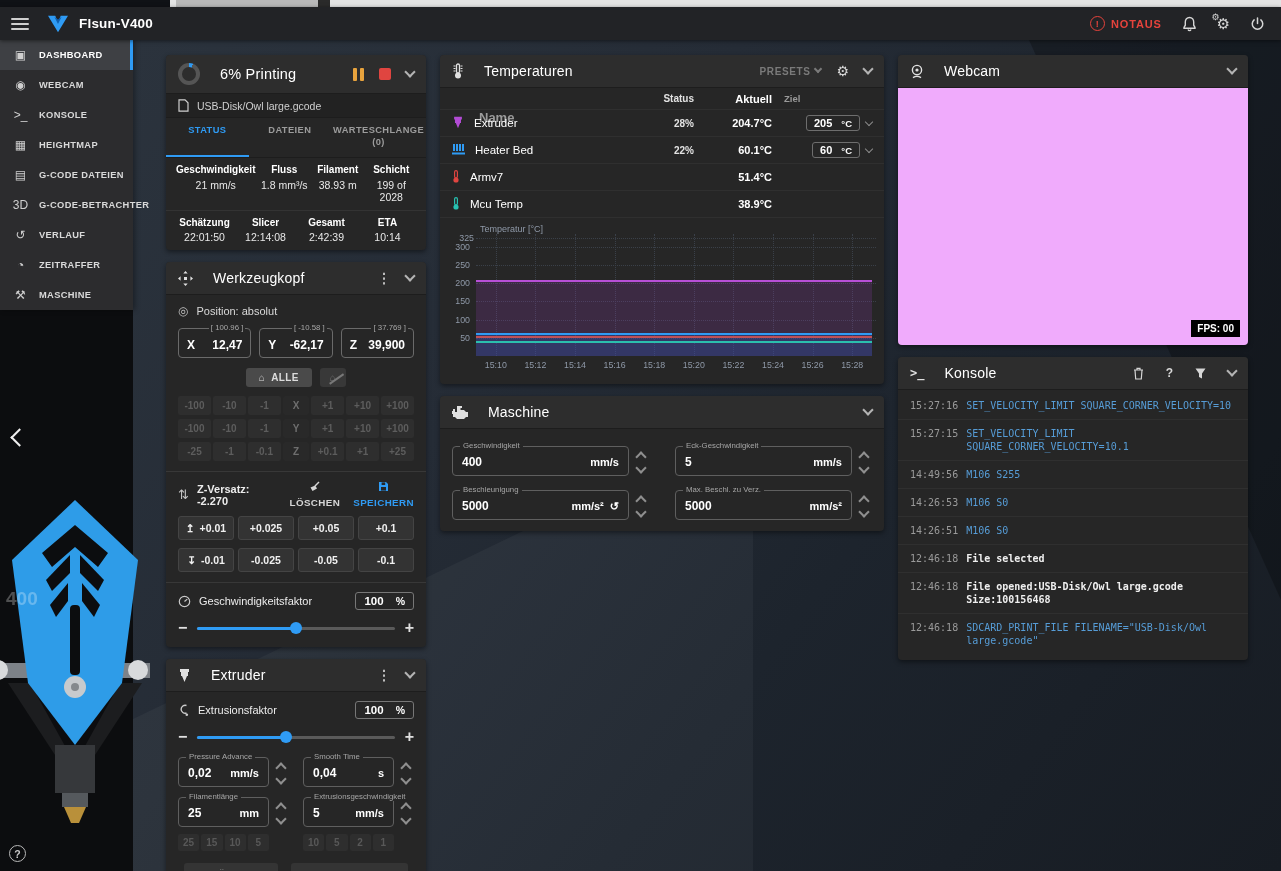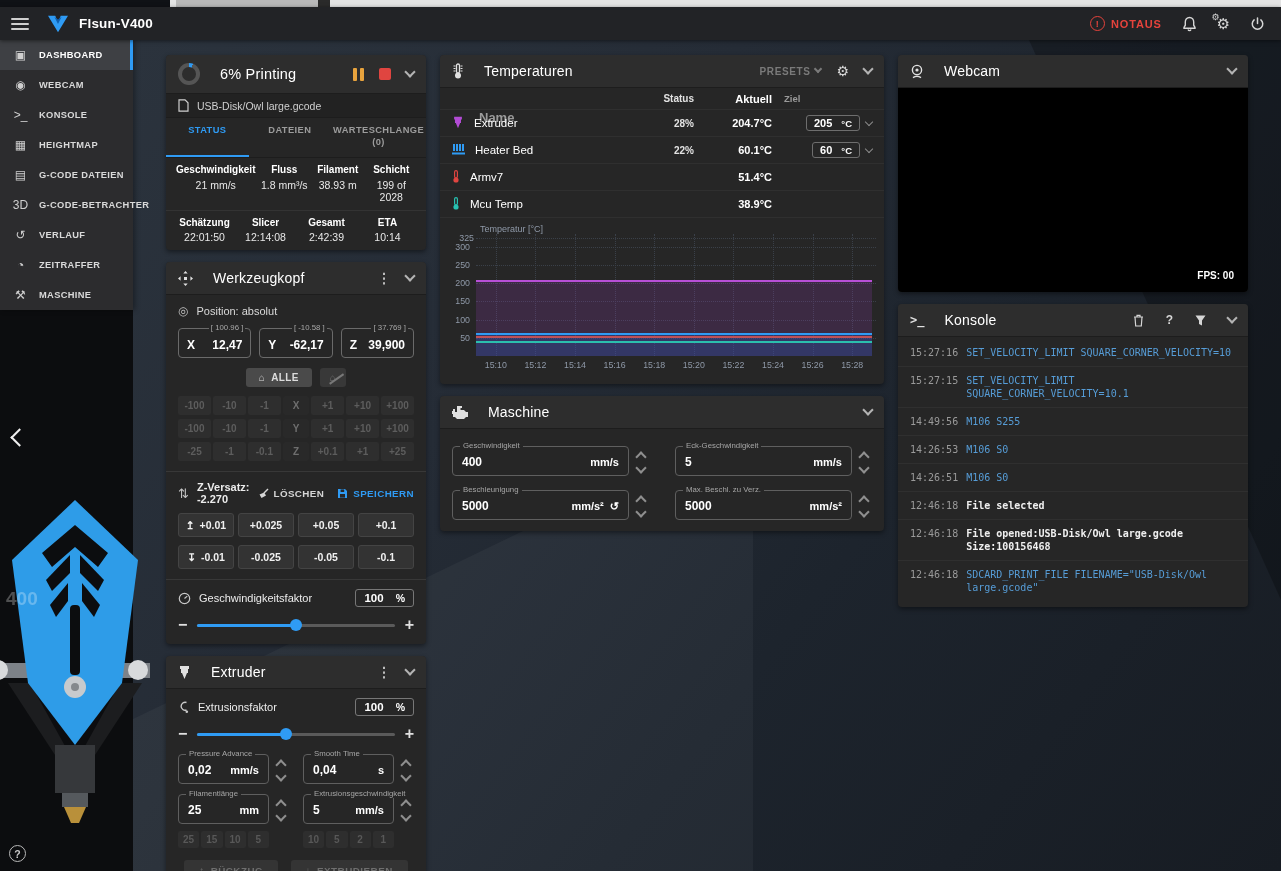--- a/index.html
+++ b/index.html
@@ -90,21 +90,21 @@
   .btn-home.disabled { background:#383838; color:#787878; padding:4px 10px; cursor:default; }
   .home-off { position:relative; }
   .home-off::after { content:""; position:absolute; left:-2px; top:6px; width:17px; height:1.6px; background:#787878; transform:rotate(-35deg); }
   .jog-row { display:flex; gap:2px; margin-top:4px; }
   .jog-btn { flex:1; background:#2e2e2e; color:#5d5d5d; text-align:center; font-size:10px; font-weight:700; padding:4px 0; border-radius:2px; }
   .jog-axis { flex:.8; background:#292929; color:#6e6e6e; text-align:center; font-size:10px; font-weight:700; padding:4px 0; border-radius:2px; }
   .divider { border-top:1px solid #383838; margin:10px -12px 9px; }
   .zoff-row { display:flex; align-items:center; gap:8px; }
   .zoff-label { color:#ececec; font-size:11px; font-weight:700; }
   .zoff-actions { margin-left:auto; display:flex; gap:13px; align-items:center; }
-  .link-btn { font-size:9.8px; font-weight:700; letter-spacing:.4px; display:flex; align-items:center; gap:5px; cursor:pointer; }
+  .link-btn { font-size:9.8px; font-weight:700; letter-spacing:.4px; display:flex; align-items:center; gap:5px; cursor:pointer;flex-direction:column; }
   .link-btn.grey { color:#d6d6d6; }
   .link-btn.blue { color:#2f9bf4; }
   .offset-grid { display:grid; grid-template-columns:1fr 1fr 1fr 1fr; gap:4px; margin-top:8px; }
   .offset-btn { background:#333; border:1px solid #444; color:#f0f0f0; font-size:10.5px; font-weight:700; border-radius:3px; text-align:center; padding:5px 0; cursor:pointer; display:flex; align-items:center; justify-content:center; gap:5px; }
   .factor-row { display:flex; align-items:center; gap:8px; }
   .factor-label { color:#ececec; font-size:11px; font-weight:500; }
   .factor-box { margin-left:auto; border:1px solid #777; border-radius:3px; padding:2px 8px; display:flex; gap:12px; align-items:baseline; cursor:text; }
   .factor-box b { color:#fff; font-size:11.5px; }
   .factor-box span { color:#fff; font-size:10.5px; font-weight:700; }
   .slider-row { display:flex; align-items:center; gap:10px; margin-top:10px; }
@@ -146,21 +146,21 @@
   .chart-title { position:absolute; left:36px; top:0; color:#8f99a8; font-size:9px; }
   .ylab { position:absolute; color:#8f99a8; font-size:8.8px; text-align:right; width:26px; transform:translateY(-50%); }
   .xlab { position:absolute; color:#8f99a8; font-size:8.8px; transform:translateX(-50%); }
   .hgrid,.vgrid { position:absolute; }
   .hgrid { left:0; right:0; border-top:1px dotted #3a4049; }
   .vgrid { top:0; bottom:0; border-left:1px dotted #3a4049; }
   .s-fill { position:absolute; left:0; right:0; }
   .s-line { position:absolute; left:0; right:0; height:2px; }
 
   
-  #webcam-body { position:relative; height:204px; background:#000000; }
+  #webcam-body { position:relative; height:257px; background:#f0abfc; }
   #fps-badge { position:absolute; right:8px; bottom:8px; background:#000; color:#fff; font-size:10px; font-weight:700; padding:3px 6px; }
   #console-input-row { margin:10px 12px 4px; border:1px solid #8a8a8a; border-radius:4px; height:33px; display:flex; align-items:center; padding:0 10px; background:#232323; }
   #console-input { flex:1; background:transparent; border:none; outline:none; color:#ddd; font-family:"DejaVu Sans Mono", monospace; font-size:11px; }
   #console-input::placeholder { color:#8d8d8d; }
   #console-list { padding:2px 0 6px; }
   .con-row { display:flex; gap:8px; padding:7px 12px; border-top:1px solid #2f2f2f; font-family:"DejaVu Sans Mono", monospace; font-size:10px; line-height:1.3; }
   .con-row:first-child { border-top:none; }
   .con-time { color:#9a9a9a; flex:none; }
   .con-text.command { color:#569cd6; }
   .con-text.response { color:#efefef; font-weight:700; }

